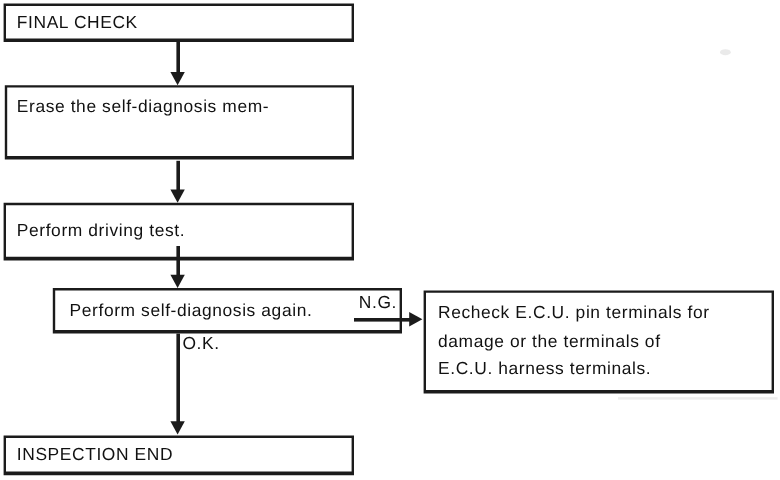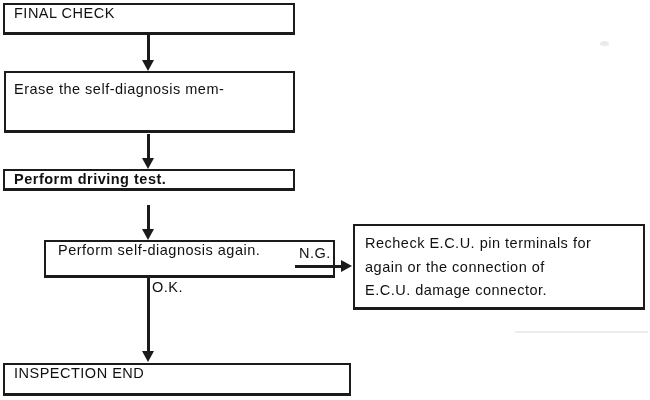--- a/index.html
+++ b/index.html
@@ -19,20 +19,21 @@
     letter-spacing:0.5px;
   }
   .box{
     position:absolute;
     box-sizing:border-box;
     background:var(--bg);
     border:2px solid var(--line);
     border-bottom-width:3px;
     display:flex;
     flex-direction:column;
+    justify-content:center;
   }
   .box .ln{white-space:nowrap;}
   .vline{position:absolute;width:3px;background:var(--line);}
   .hline{position:absolute;height:3px;background:var(--line);}
   .head-down{
     position:absolute;width:0;height:0;
     border-left:6.5px solid transparent;
     border-right:6.5px solid transparent;
     border-top:11px solid var(--line);
   }
@@ -40,24 +41,24 @@
     position:absolute;width:0;height:0;
     border-top:6.5px solid transparent;
     border-bottom:6.5px solid transparent;
     border-left:11px solid var(--line);
   }
   .edge-label{position:absolute;white-space:nowrap;text-align:center;}
 
   
   .b-final{left:3px;top:3px;width:292px;height:32px;padding:0 8px 0 9px;}
   .b-erase{left:4px;top:71px;width:291px;height:62px;padding:4px 8px;line-height:25px;justify-content:space-between;}
-  .b-drive{left:3px;top:169px;width:292px;height:22px;padding:0 8px 0 9px;font-weight:bold;}
+  .b-drive{left:3px;top:169px;width:292px;height:48px;padding:0 8px 0 9px;}
   .b-selfdiag{left:4px;top:240px;width:291px;height:38px;padding:0 8px 0 12px;margin-left:40px;}
-  .b-end{left:3px;top:363px;width:348px;height:33px;padding:0 8px 0 9px;}
-  .b-recheck{left:353px;top:224px;width:292px;height:86px;padding:6px 8px 6px 10px;line-height:23.5px;justify-content:flex-start;}
+  .b-end{left:3px;top:363px;width:292px;height:33px;padding:0 8px 0 9px;}
+  .b-recheck{left:353px;top:242px;width:292px;height:86px;padding:6px 8px 6px 10px;line-height:23.5px;justify-content:flex-start;}
 
   
   .a1-l{left:147px;top:35px;height:27px;}   .a1-h{left:142px;top:60px;}
   .a2-l{left:147px;top:134px;height:25px;}  .a2-h{left:142px;top:158px;}
   .a3-l{left:147px;top:205px;height:25px;}  .a3-h{left:142px;top:229px;}
   .a4-l{left:147px;top:278px;height:74px;}  .a4-h{left:142px;top:351px;}
   .a5-l{left:295px;top:265px;width:47px;}   .a5-h{left:341px;top:260px;}
 
   .lbl-ng{left:299px;top:245px;}
   .lbl-ok{left:152px;top:279px;}
@@ -99,22 +100,22 @@
   <div class="edge-label lbl-ok">O.K.</div>
   <div class="vline a4-l"></div>
   <div class="head-down a4-h"></div>
 
   <div class="edge-label lbl-ng">N.G.</div>
   <div class="hline a5-l"></div>
   <div class="head-right a5-h"></div>
 
   <div class="box b-recheck">
     <div class="ln">Recheck E.C.U. pin terminals for</div>
-    <div class="ln">again or the connection of</div>
-    <div class="ln">E.C.U. damage connector.</div>
+    <div class="ln">damage or the terminals of</div>
+    <div class="ln">E.C.U. harness terminals.</div>
   </div>
 
   <div class="box b-end">
     <div class="ln">INSPECTION END</div>
   </div>
 
   <div class="smudge"></div>
   <div class="edge-shadow"></div>
 
 </div>

